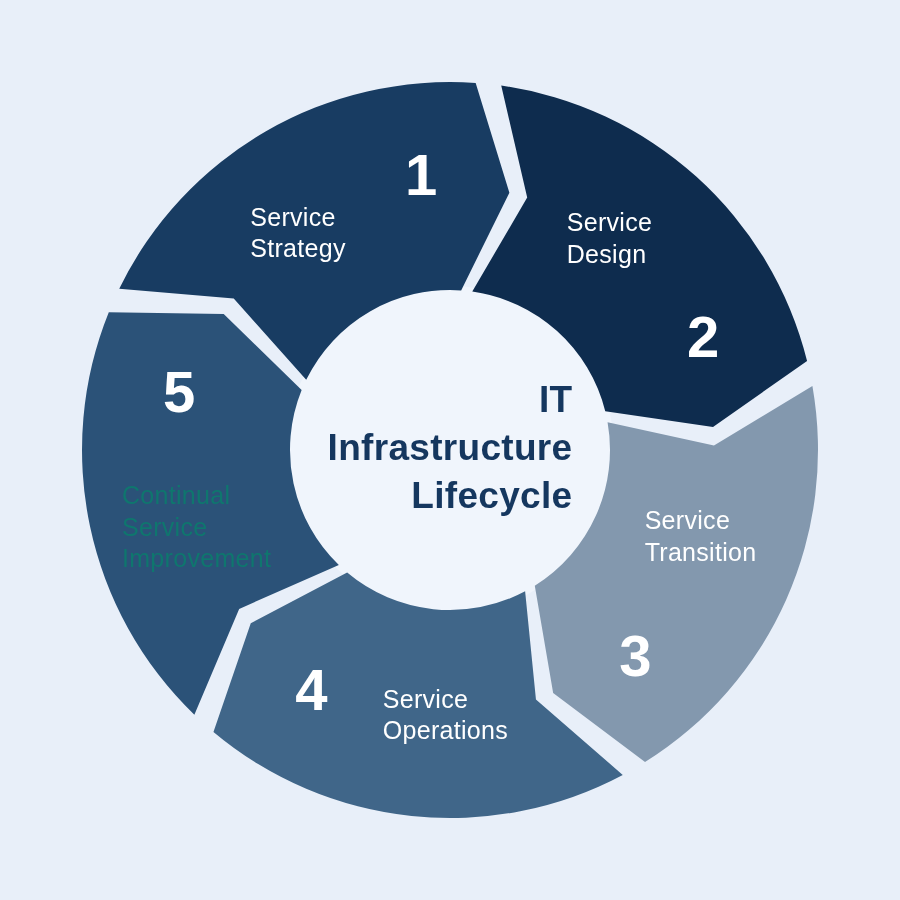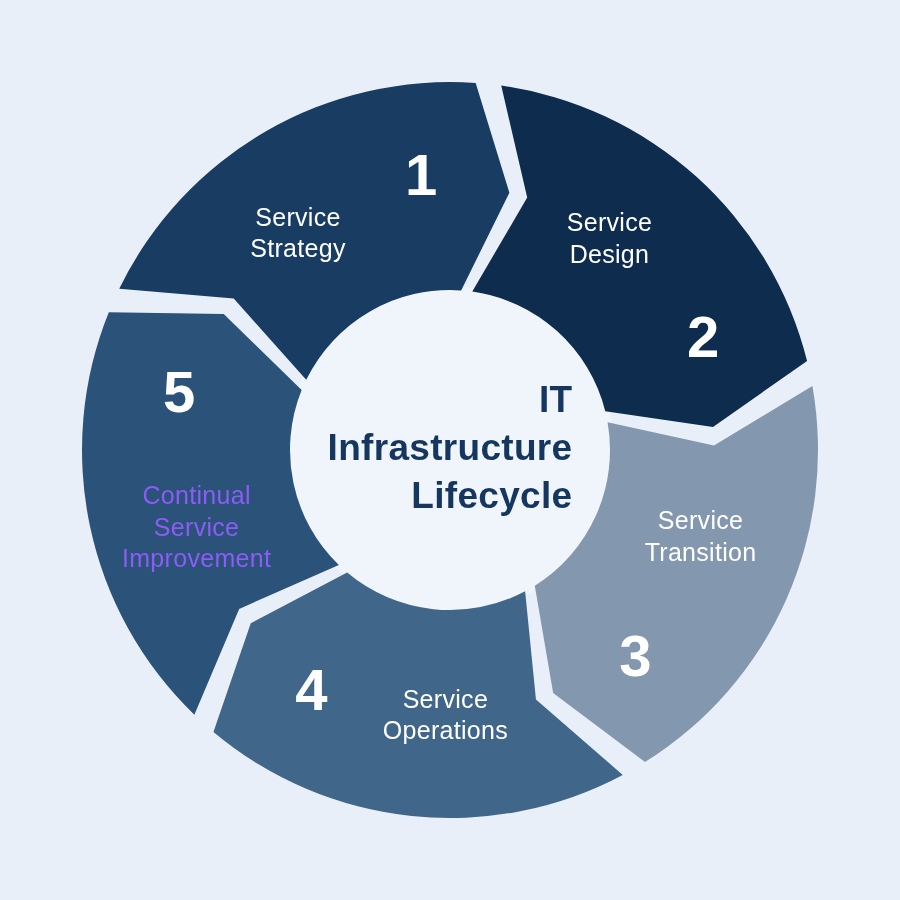--- a/index.html
+++ b/index.html
@@ -16,21 +16,20 @@
     height: 900px;
   }
   #ring {
     position: absolute;
     left: 0;
     top: 0;
   }
   .seg-label {
     position: absolute;
     transform: translate(-50%, -50%);
-    text-align: center;
     white-space: pre-line;
     font-size: 25px;
     font-weight: 500;
     line-height: 1.25;
     letter-spacing: 0.3px;
   }
   .seg-number {
     position: absolute;
     transform: translate(-50%, -50%);
     text-align: center;
@@ -70,20 +69,20 @@
       <div class="seg-number" style="left: 703.05px; top: 337.33px; color: rgb(255, 255, 255);">2</div>
       <div class="seg-label" style="left: 609.48px; top: 238.36px; color: rgb(255, 255, 255);">Service
 Design</div>
       <div class="seg-number" style="left: 635.35px; top: 655.85px; color: rgb(255, 255, 255);">3</div>
       <div class="seg-label" style="left: 700.56px; top: 536.28px; color: rgb(255, 255, 255);">Service
 Transition</div>
       <div class="seg-number" style="left: 311.5px; top: 689.89px; color: rgb(255, 255, 255);">4</div>
       <div class="seg-label" style="left: 445.38px; top: 714.96px; color: rgb(255, 255, 255);">Service
 Operations</div>
       <div class="seg-number" style="left: 179.05px; top: 392.41px; color: rgb(255, 255, 255);">5</div>
-      <div class="seg-label" style="left: 196.58px; top: 527.48px; color: #8b5cf6;">Continual
+      <div class="seg-label" style="left: 196.58px; top: 527.48px; color: #0f766e;">Continual
 Service
 Improvement</div>
     </div>
   <div class="center-title" style="color: rgb(21, 55, 95); text-align: right;">IT
 Infrastructure
 Lifecycle</div>
 </div>
 
 </body></html>

